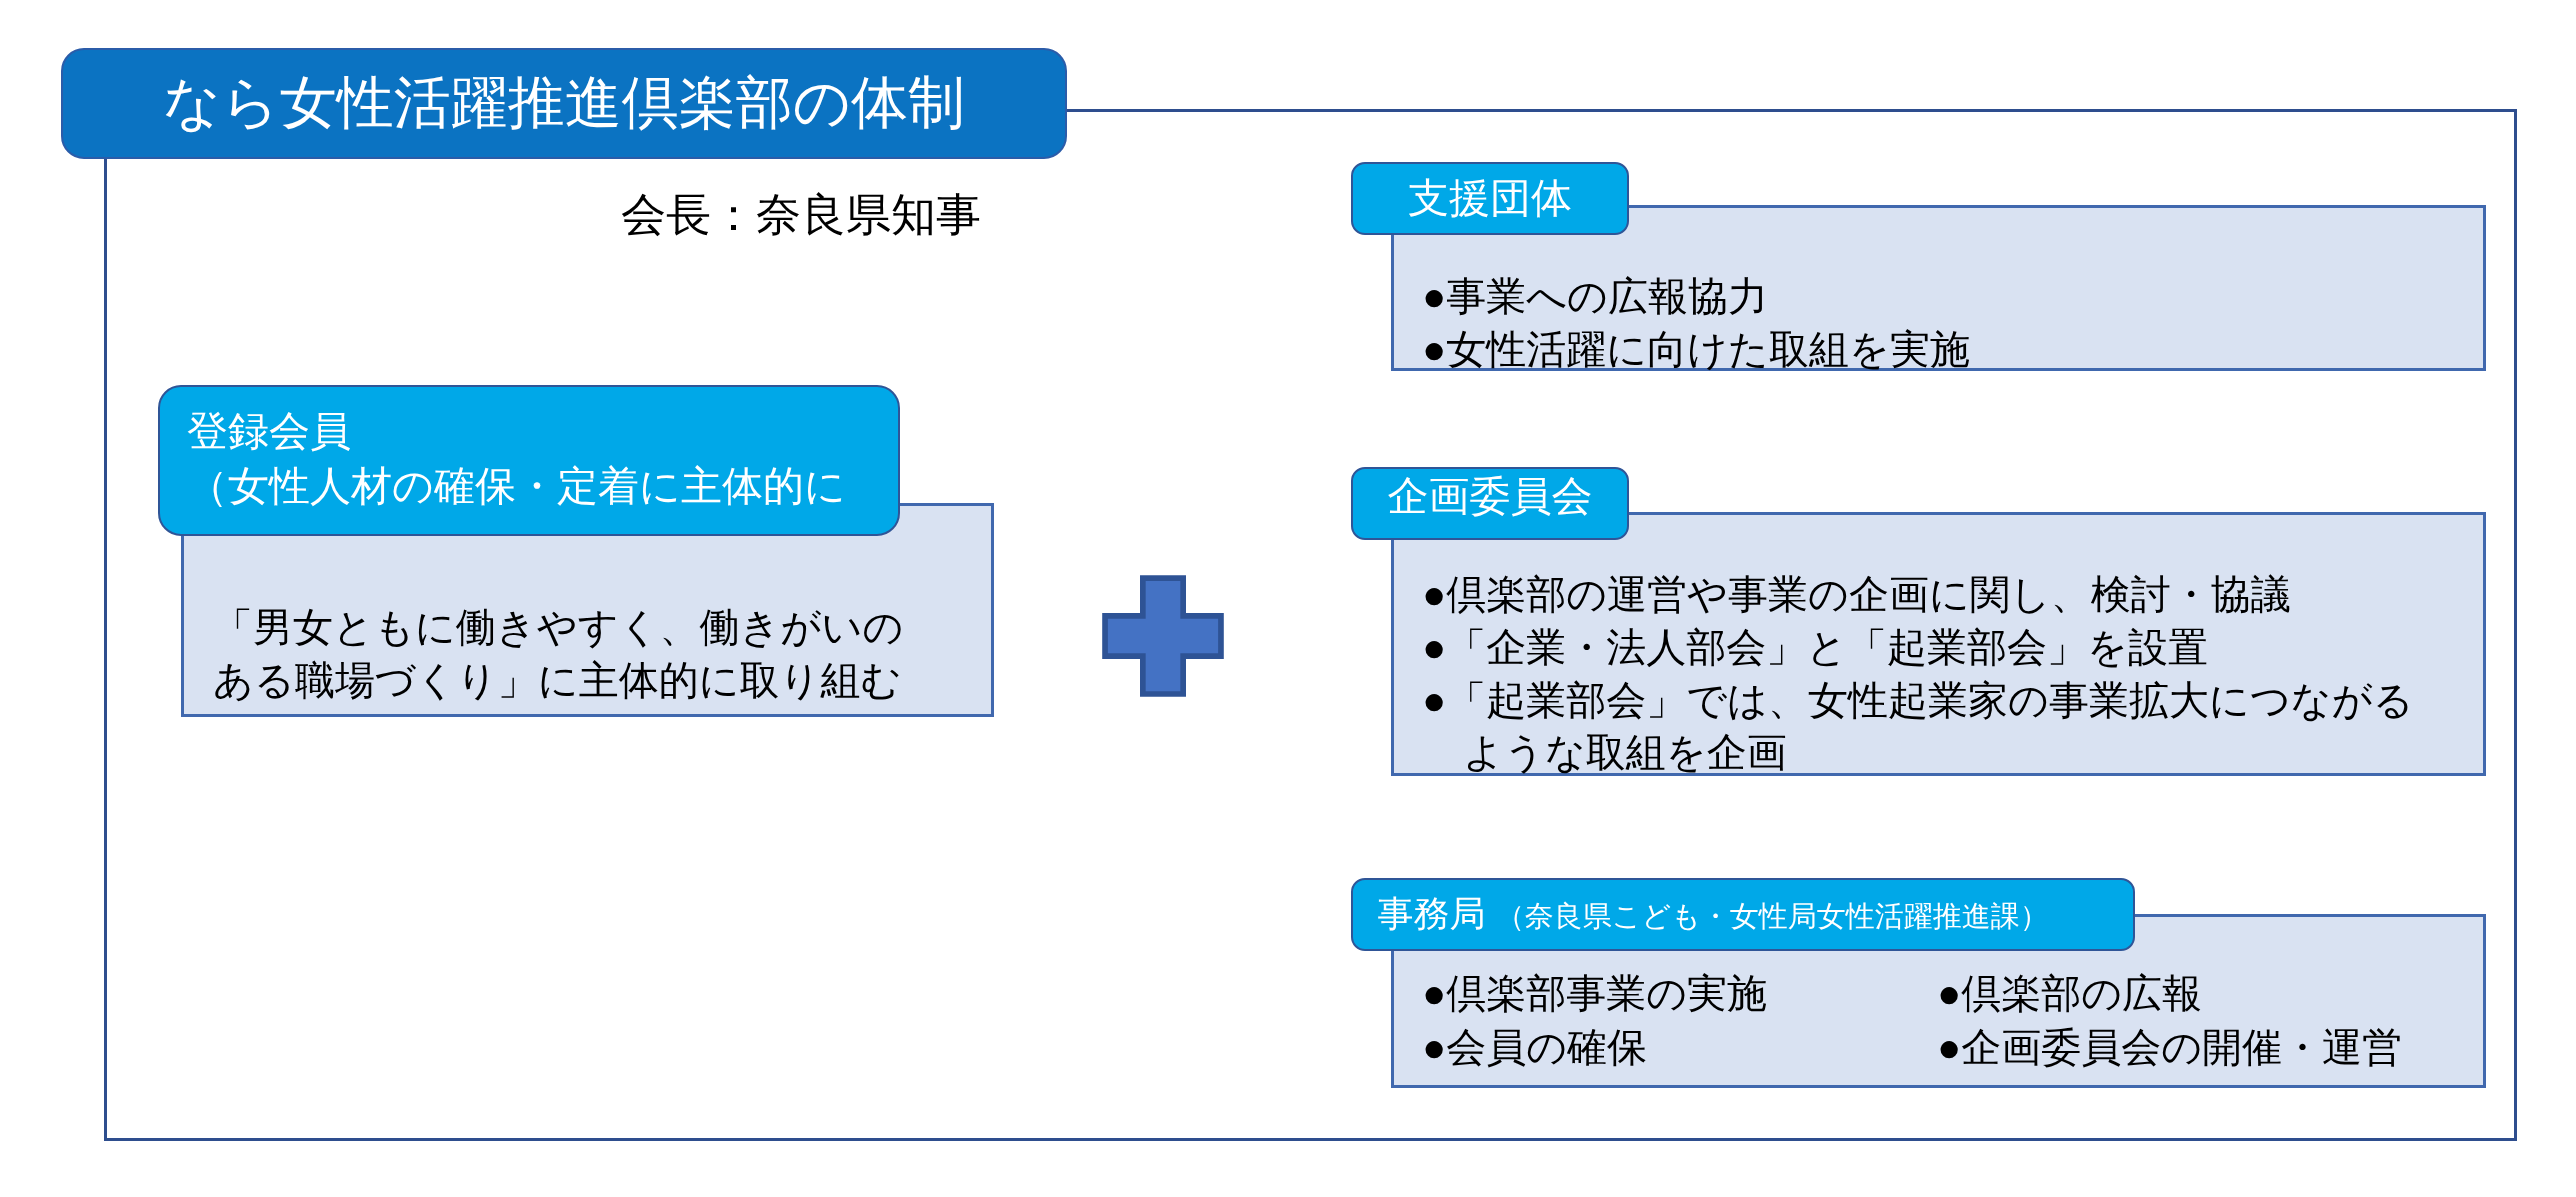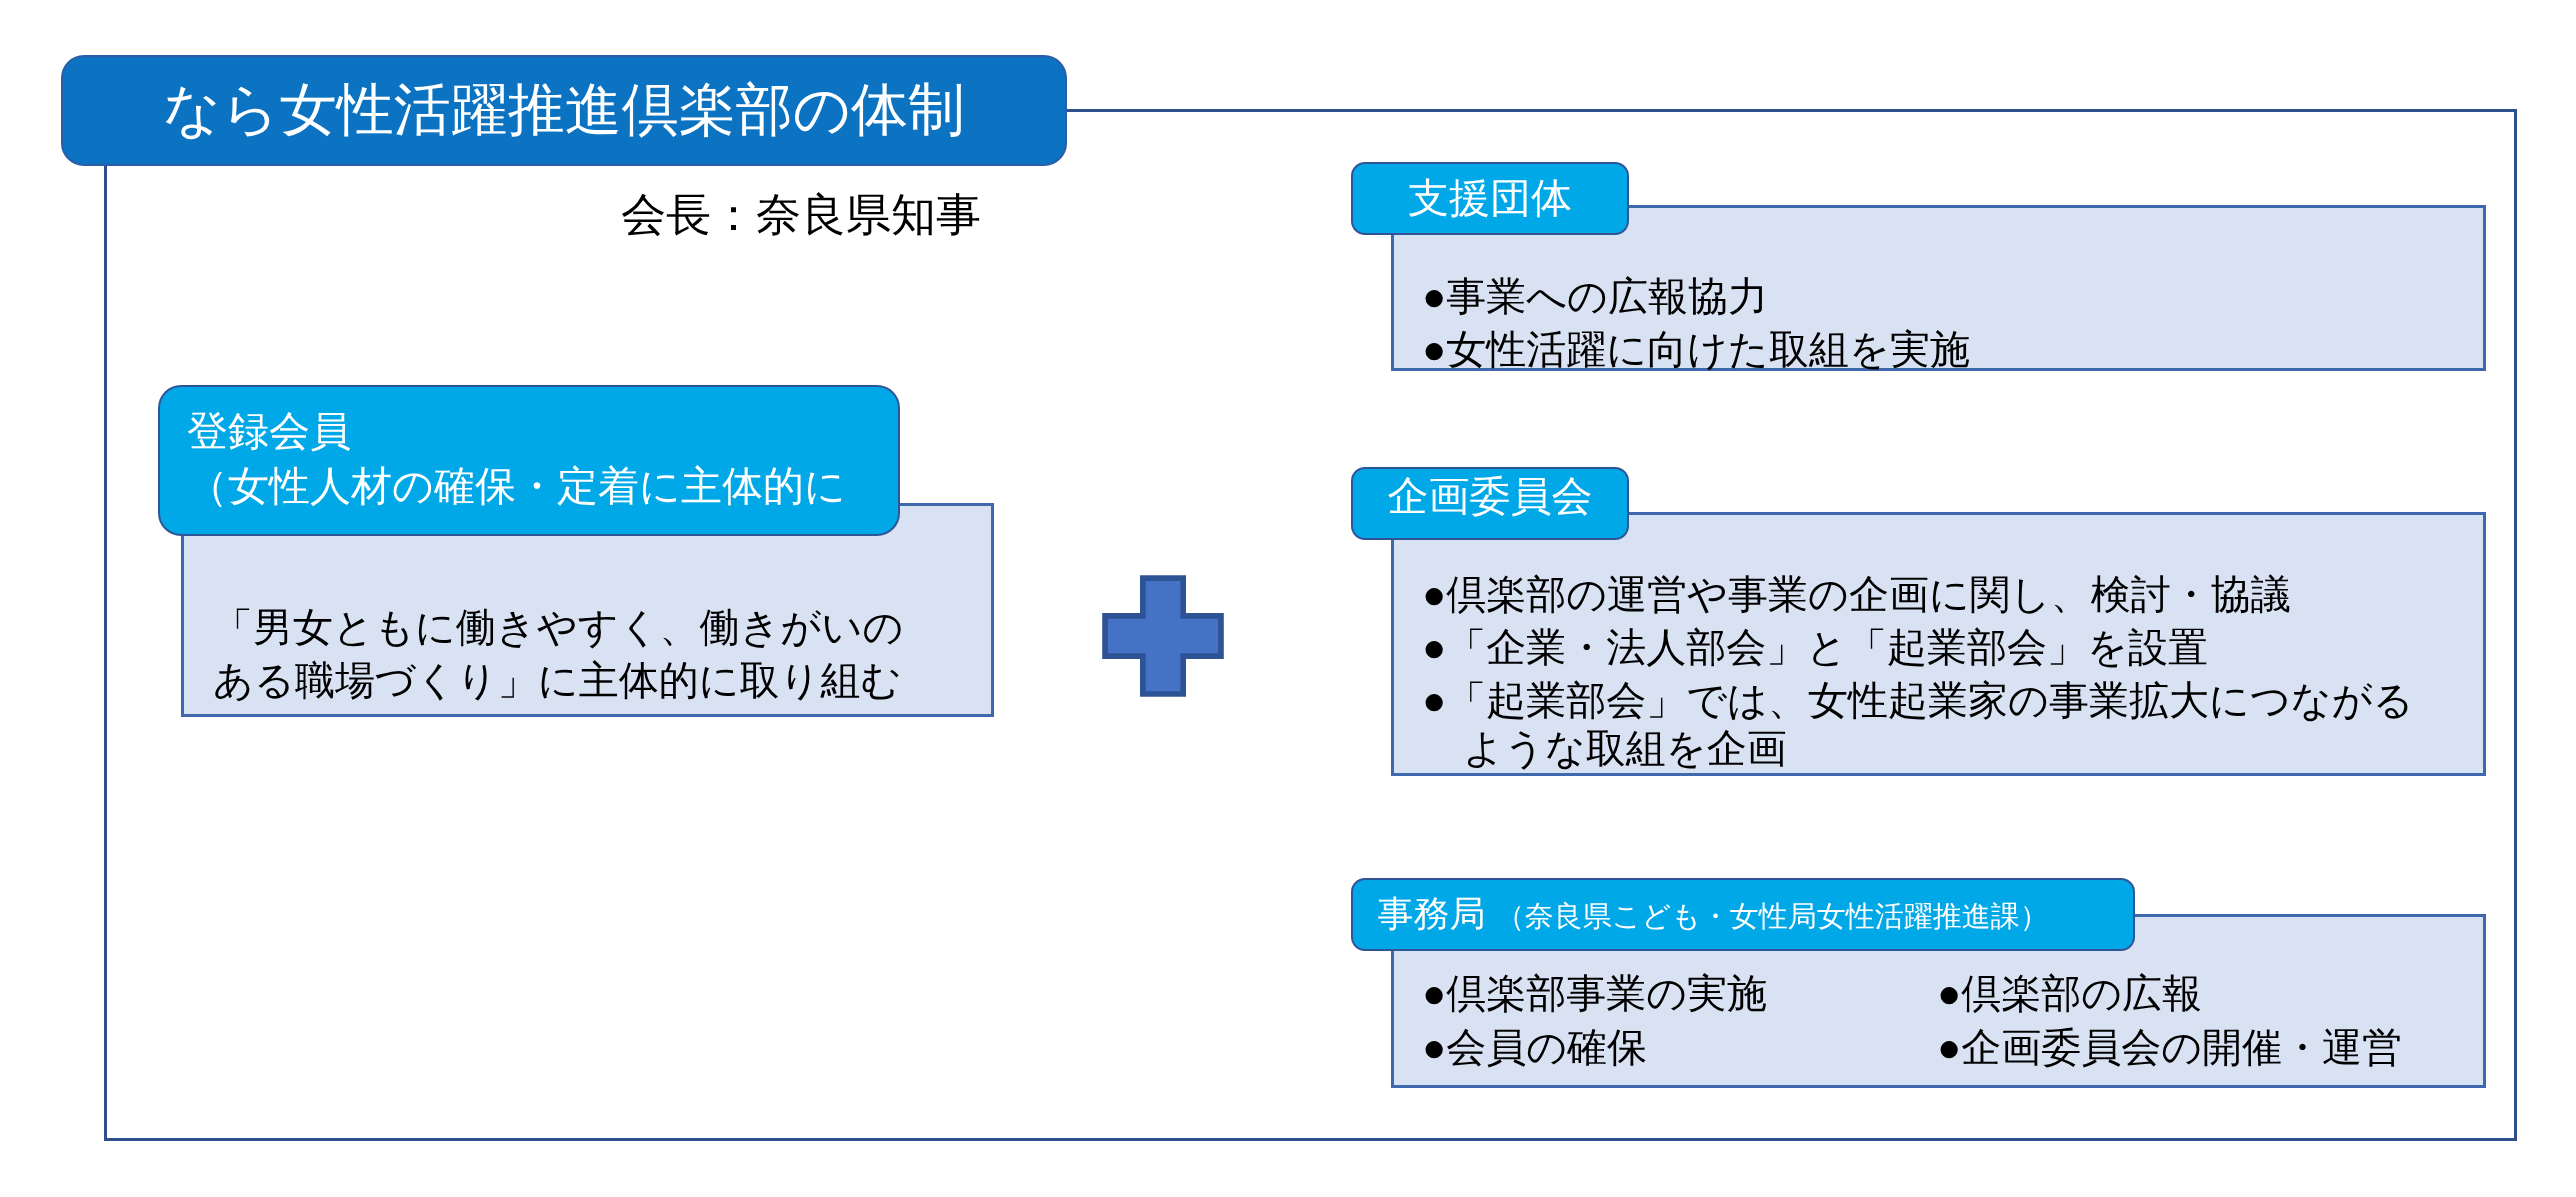--- a/index.html
+++ b/index.html
@@ -16,21 +16,21 @@
     position: absolute;
     left: 104px; top: 109px;
     width: 2413px; height: 1032px;
     border: 3.9px solid #2E4E8E;
     background: #FFFFFF;
     box-sizing: border-box;
     z-index: 0;
   }
   .title-banner {
     position: absolute;
-    left: 61px; top: 55px;
+    left: 61px; top: 48px;
     width: 1006px; height: 111px;
     background: #0B73C2;
     border: 2.6px solid #2B5CA9;
     border-radius: 23px;
     box-sizing: border-box;
     display: flex; align-items: center; justify-content: center;
     color: #FFFFFF;
     font-size: 57px;
     z-index: 5;
     white-space: nowrap;
@@ -104,21 +104,21 @@
     width: 278px; height: 73px;
     border-radius: 14px;
     display: flex; align-items: flex-start; justify-content: center;
     font-size: 41px;
   }
   .committee-body {
     left: 1391px; top: 512px;
     width: 1095px; height: 264px;
     padding: 53px 0 0 28px;
   }
-  .indent { padding-left: 41px; font-family: Liberation Mono, monospace; }
+  .indent { padding-left: 41px; }
   
   .secretariat-header {
     left: 1351px; top: 878px;
     width: 784px; height: 73px;
     border-radius: 14px;
     display: flex; align-items: center;
     padding: 0 19.3px 0 24.5px;
   }
   .secretariat-title { font-size: 36px; font-family: Liberation Mono, monospace; }
   .secretariat-note { font-size: 29px; margin-left: 10.3px; padding-top: 5.2px; }

